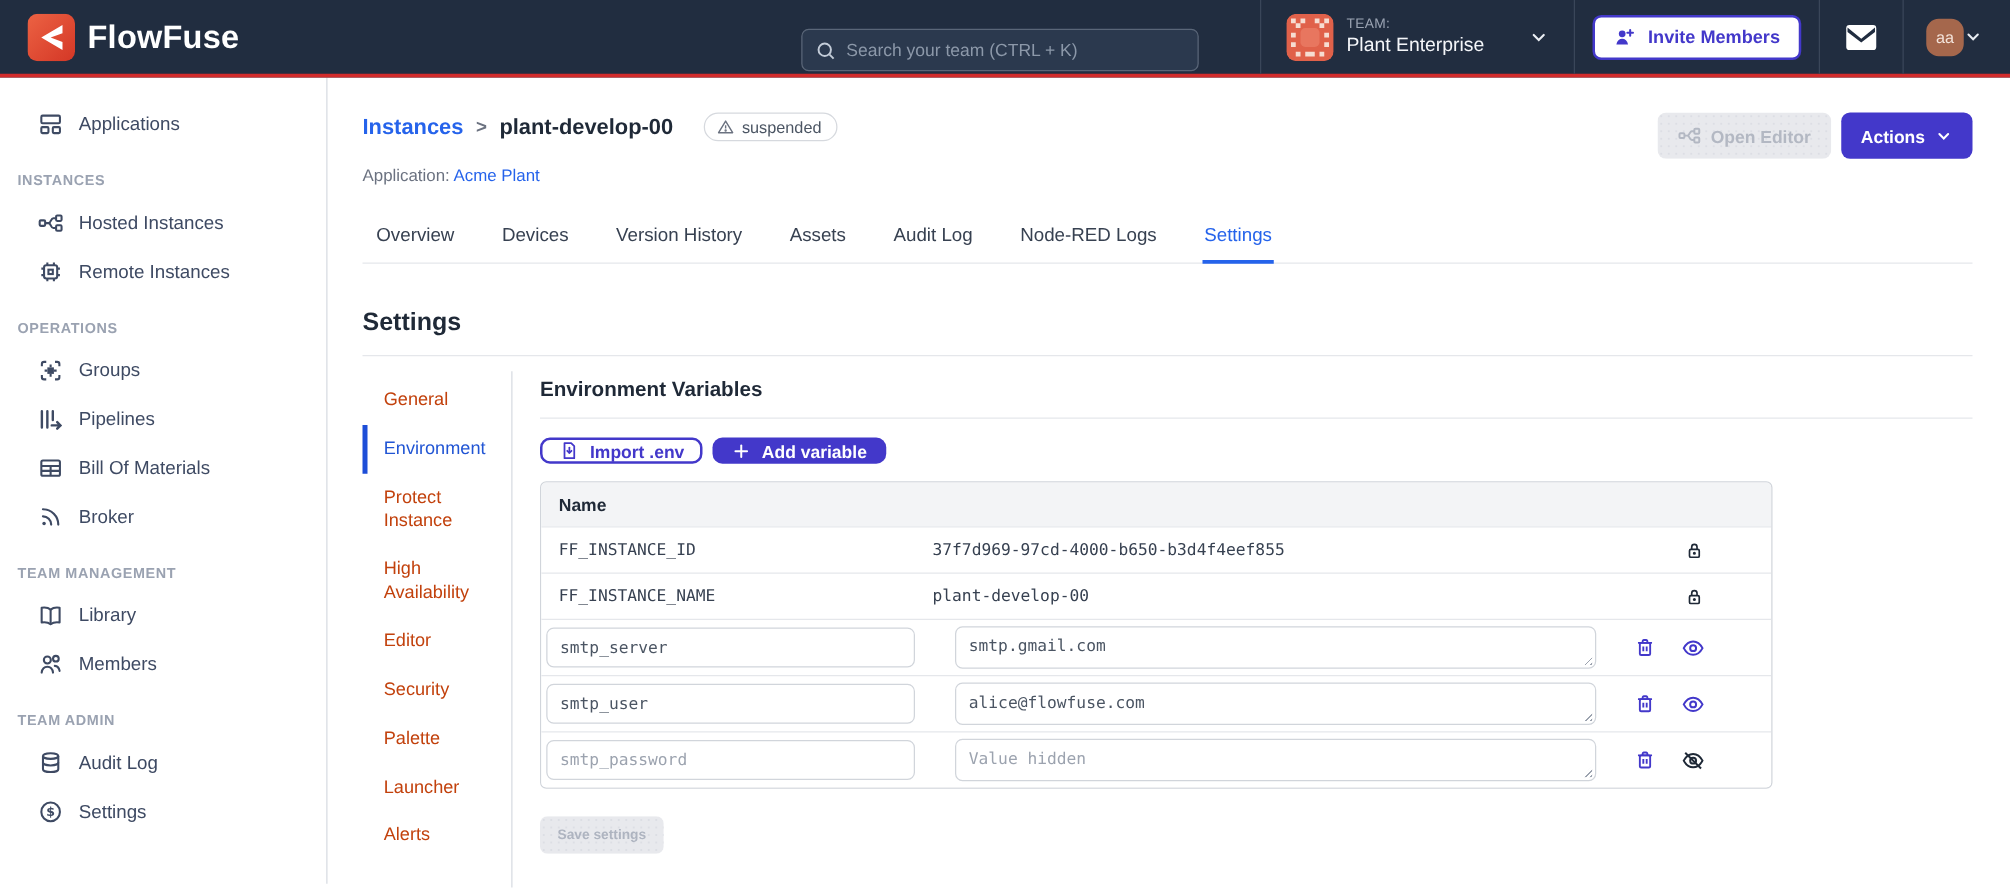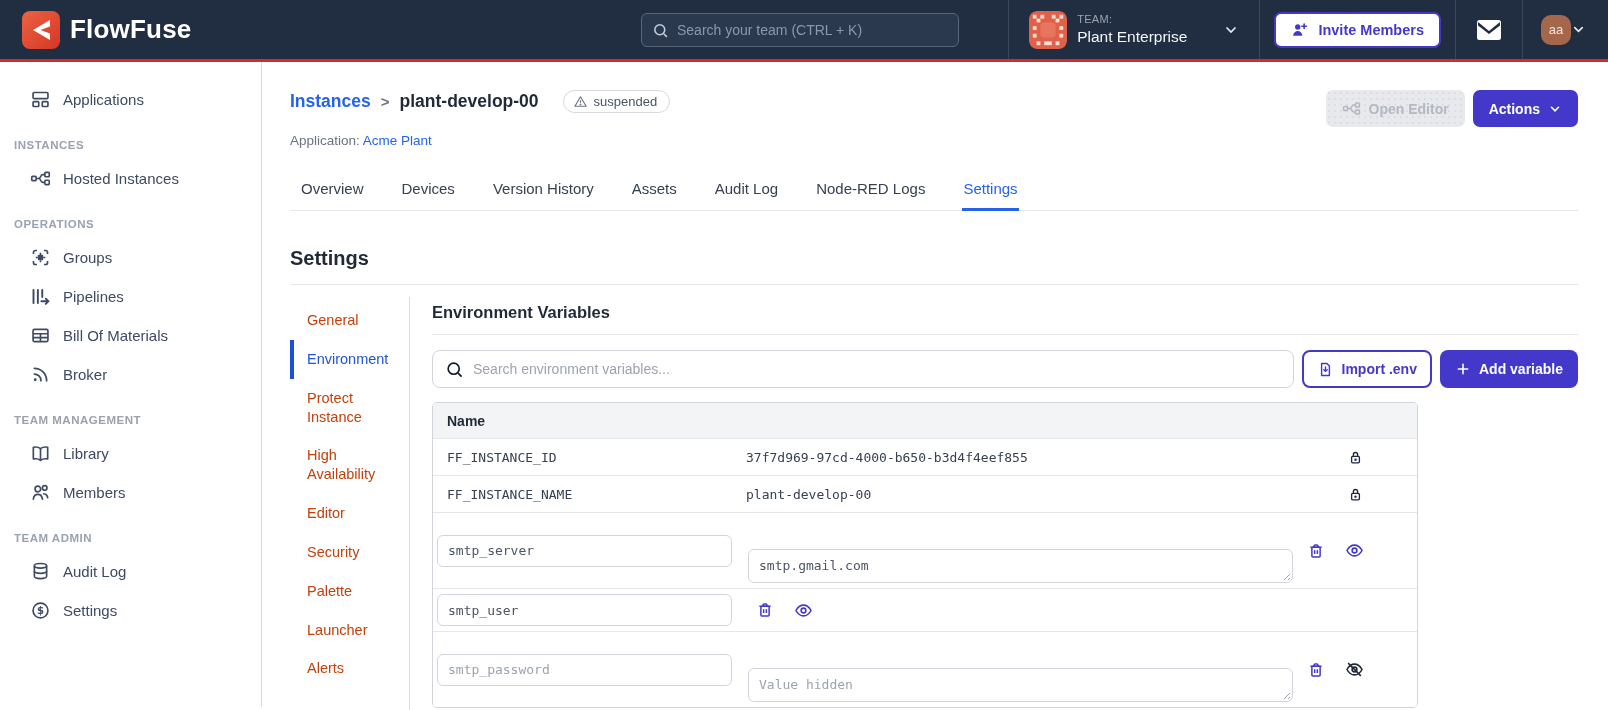--- a/index.html
+++ b/index.html
@@ -4,21 +4,21 @@
 <style>
   * { margin:0; padding:0; box-sizing:border-box; }
   html,body { width:1608px; height:710px; overflow:hidden; }
   body { font-family:"Liberation Sans","DejaVu Sans",sans-serif; background:#fff; color:#374151; }
   svg { display:block; }
 
   
   .navbar { height:62px; background:#212d40; border-bottom:3px solid #d22b2b; display:flex; align-items:center; position:relative; }
   .brand { display:flex; align-items:center; gap:10px; padding:0 18px 0 22px; }
   .brand-name { color:#fff; font-size:26px; font-weight:bold; letter-spacing:.2px; }
-  .nav-search { position:absolute; left:641px; top:13px; width:318px; height:34px; background:#2b394e; border:1px solid #5a6678; border-radius:6px; display:flex; align-items:center; gap:8px; padding:0 10px; color:#8c98a9; }
+  .nav-search { position:absolute; left:641px; top:23px; width:318px; height:34px; background:#2b394e; border:1px solid #5a6678; border-radius:6px; display:flex; align-items:center; gap:8px; padding:0 10px; color:#8c98a9; }
   .nav-search input { background:transparent; border:none; outline:none; color:#c3ccd8; font-size:14px; width:100%; }
   .nav-search input::placeholder { color:#8c98a9; }
   .nav-right { margin-left:auto; display:flex; align-items:center; height:59px; }
   .nav-divider { width:1px; height:59px; background:#3a4659; }
   .team-select { display:flex; align-items:center; gap:10px; padding:0 20px; height:59px; cursor:pointer; min-width:240px; }
   .team-avatar { width:38px; height:38px; border-radius:8px; overflow:hidden; flex:0 0 auto; }
   .team-texts { line-height:1.25; }
   .team-label { color:#9aa3b2; font-size:11px; letter-spacing:.3px; }
   .team-name { color:#f4f6f9; font-size:15.5px; }
   .team-chevron { margin-left:26px; color:#e8ecf2; }
@@ -73,25 +73,25 @@
 
   .env-table { border:1px solid #d1d5db; border-radius:5px; overflow:hidden; width:986px; }
   .t-row { display:flex; align-items:center; background:#fff; border-top:1px solid #e5e7eb; }
   .t-head { background:#f3f4f6; border-top:none; height:35px; font-weight:bold; font-size:14px; color:#1f2937; }
   .col-name { width:305px; flex:0 0 auto; padding-left:14px; }
   .col-value { flex:1; padding-left:8px; }
   .col-actions { width:124px; flex:0 0 auto; display:flex; align-items:center; gap:20px; padding-left:14px; }
   .mono { font-family:"DejaVu Sans Mono","Liberation Mono",monospace; font-size:13px; color:#374151; }
   .t-locked { height:37px; }
   .lock-slot { width:96px; display:flex; justify-content:center; }
-  .t-edit { padding:5px 0 5px 4px; }
+  .t-edit { padding:5px 0 5px 4px;gap:16px; }
   .t-edit .col-name { padding-left:0; }
   .name-input { width:295px; height:32px; border:1px solid #d1d5db; border-radius:6px; padding:0 10px; font-family:"DejaVu Sans Mono","Liberation Mono",monospace; font-size:13px; color:#4b5563; background:#fff; outline:none; }
   .name-input.muted { color:#9ca3af; }
-  .value-wrap { position:relative; flex:1; margin-left:6px;margin-top:31px; }
+  .value-wrap { position:relative; flex:1; margin-left:6px; }
   .value-area { width:100%; height:34px; border:1px solid #d1d5db; border-radius:6px; padding:8px 10px 0; font-family:"DejaVu Sans Mono","Liberation Mono",monospace; font-size:13px; color:#4b5563; resize:none; outline:none; background:#fff; display:block; }
   .value-area::placeholder { color:#9ca3af; }
   .value-wrap::after { content:""; position:absolute; right:3px; bottom:3px; width:9px; height:9px; pointer-events:none;
       background:repeating-linear-gradient(135deg, transparent 0 2px, #9ca3af 2px 3px); clip-path:polygon(100% 0, 100% 100%, 0 100%); }
   .icon-btn { background:none; border:none; cursor:pointer; padding:0; color:#4338ca; }
   .icon-dark { color:#1f2937; }
   .save-btn { margin-top:22px; background:#e8e9ed; color:#aeb4c0; font-weight:bold; font-size:11px; border:none; border-radius:6px; padding:9px 14px;
       background-image:radial-gradient(#dcdee4 1px, transparent 1px); background-size:6px 6px; cursor:pointer; }
 </style>
 </head>
@@ -215,20 +215,30 @@
       <span class="ic">
         <svg width="21" height="21" viewBox="0 0 24 24" fill="none" stroke="currentColor" stroke-width="1.9">
             <rect x="2" y="9.5" width="5" height="5" rx="1"></rect>
             <path d="M7 12 h3 c2.5 0 2-4.5 4.5-4.5 H17"></path>
             <path d="M10 12 c2.5 0 2 4.5 4.5 4.5 H17"></path>
             <rect x="17" y="5" width="5" height="5" rx="1"></rect>
             <rect x="17" y="14" width="5" height="5" rx="1"></rect>
           </svg>
       </span>
       <span>Hosted Instances</span>
+    </div>
+    <div class="side-item">
+      <span class="ic">
+        <svg width="21" height="21" viewBox="0 0 24 24" fill="none" stroke="currentColor" stroke-width="1.9">
+            <rect x="6" y="6" width="12" height="12" rx="2"></rect>
+            <rect x="10" y="10" width="4" height="4"></rect>
+            <path d="M9 6V3.5M15 6V3.5M9 20.5V18M15 20.5V18M6 9H3.5M6 15H3.5M20.5 9H18M20.5 15H18"></path>
+          </svg>
+      </span>
+      <span>Remote Instances</span>
     </div>
 
     <div class="side-header">OPERATIONS</div>
     <div class="side-item">
       <span class="ic">
         <svg width="21" height="21" viewBox="0 0 24 24" fill="none" stroke="currentColor" stroke-width="1.9">
             <path d="M8 4H6a2 2 0 0 0-2 2v2M16 4h2a2 2 0 0 1 2 2v2M8 20H6a2 2 0 0 1-2-2v-2M16 20h2a2 2 0 0 0 2-2v-2"></path>
             <rect x="9" y="9" width="6" height="6" fill="currentColor" stroke="none"></rect>
             <path d="M12 9V6.5M12 17.5V15M9 12H6.5M17.5 12H15"></path>
           </svg>
@@ -376,29 +386,20 @@
         <div class="snav-item">Security</div>
         <div class="snav-item">Palette</div>
         <div class="snav-item">Launcher</div>
         <div class="snav-item">Alerts</div>
       </div>
 
       <div class="panel">
         <div class="panel-title">Environment Variables</div>
 
         <div class="toolbar">
-          <div class="env-search">
-            <span>
-              <svg width="19" height="19" viewBox="0 0 24 24" fill="none" stroke="#111827" stroke-width="2.1">
-                  <circle cx="11" cy="11" r="7"></circle>
-                  <line x1="16.5" y1="16.5" x2="21" y2="21"></line>
-                </svg>
-            </span>
-            <input placeholder="Search environment variables..." style="">
-          </div>
           <button class="btn-outline">
             <span>
               <svg width="17" height="17" viewBox="0 0 24 24" fill="none" stroke="currentColor" stroke-width="2" stroke-linecap="round" stroke-linejoin="round">
                   <path d="M6.5 3.5h7.5l3.5 3.5v13.5H6.5z"></path>
                   <line x1="12" y1="8.5" x2="12" y2="14.5"></line>
                   <polyline points="9.6 12.2 12 14.6 14.4 12.2"></polyline>
                 </svg>
             </span>
             <span>Import .env</span>
           </button>
@@ -470,20 +471,23 @@
                 <svg width="19" height="19" viewBox="0 0 24 24" fill="none" stroke="currentColor" stroke-width="2">
                     <path d="M2.5 12C5 7.3 8.4 5.2 12 5.2s7 2.1 9.5 6.8C19 16.7 15.6 18.8 12 18.8S5 16.7 2.5 12Z"></path>
                     <circle cx="12" cy="12" r="3"></circle>
                   </svg>
               </button>
             </div>
           </div>
 
           <div class="t-row t-edit">
             <div class="col-name"><input class="name-input" value="smtp_user" style=""></div>
+            <div class="value-wrap">
+              <textarea class="value-area" style="">alice@flowfuse.com</textarea>
+            </div>
             <div class="col-actions">
               <button class="icon-btn">
                 <svg width="18" height="18" viewBox="0 0 24 24" fill="none" stroke="currentColor" stroke-width="2">
                     <path d="M4.5 7h15"></path>
                     <path d="M9.5 7V5.2A1.2 1.2 0 0 1 10.7 4h2.6a1.2 1.2 0 0 1 1.2 1.2V7"></path>
                     <rect x="6.5" y="7" width="11" height="13" rx="1.4"></rect>
                     <line x1="10.2" y1="11" x2="10.2" y2="16"></line>
                     <line x1="13.8" y1="11" x2="13.8" y2="16"></line>
                   </svg>
               </button>

